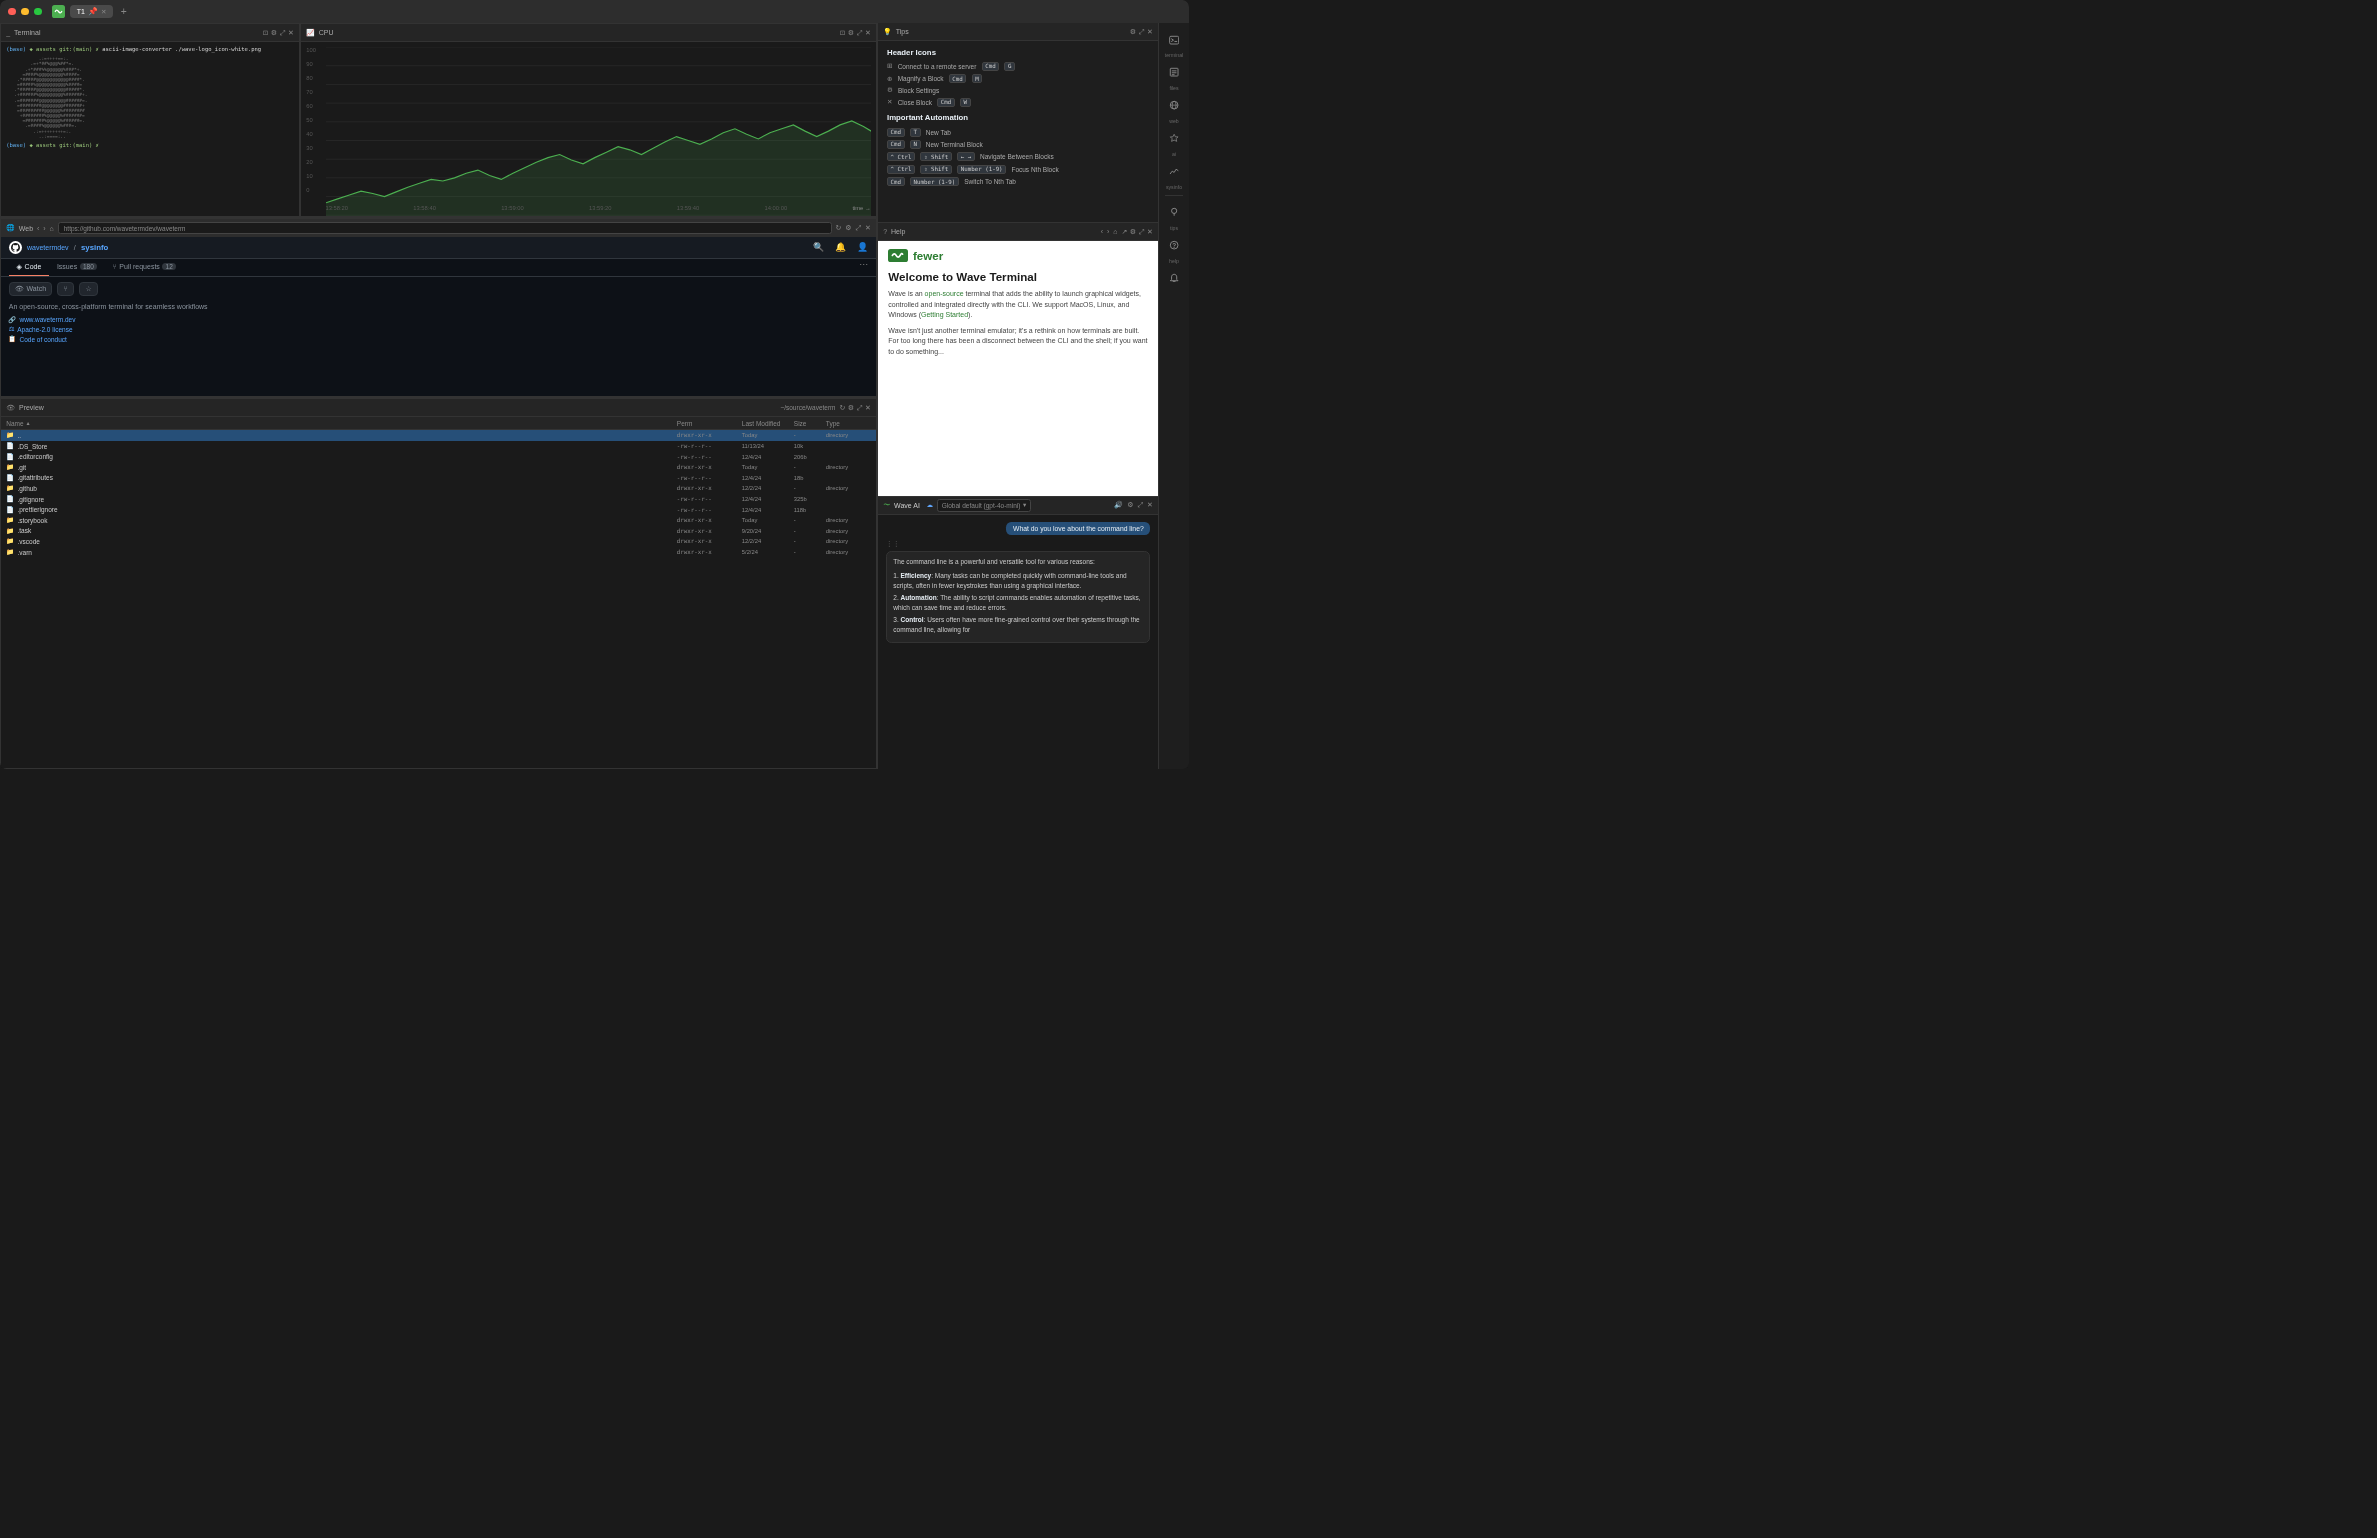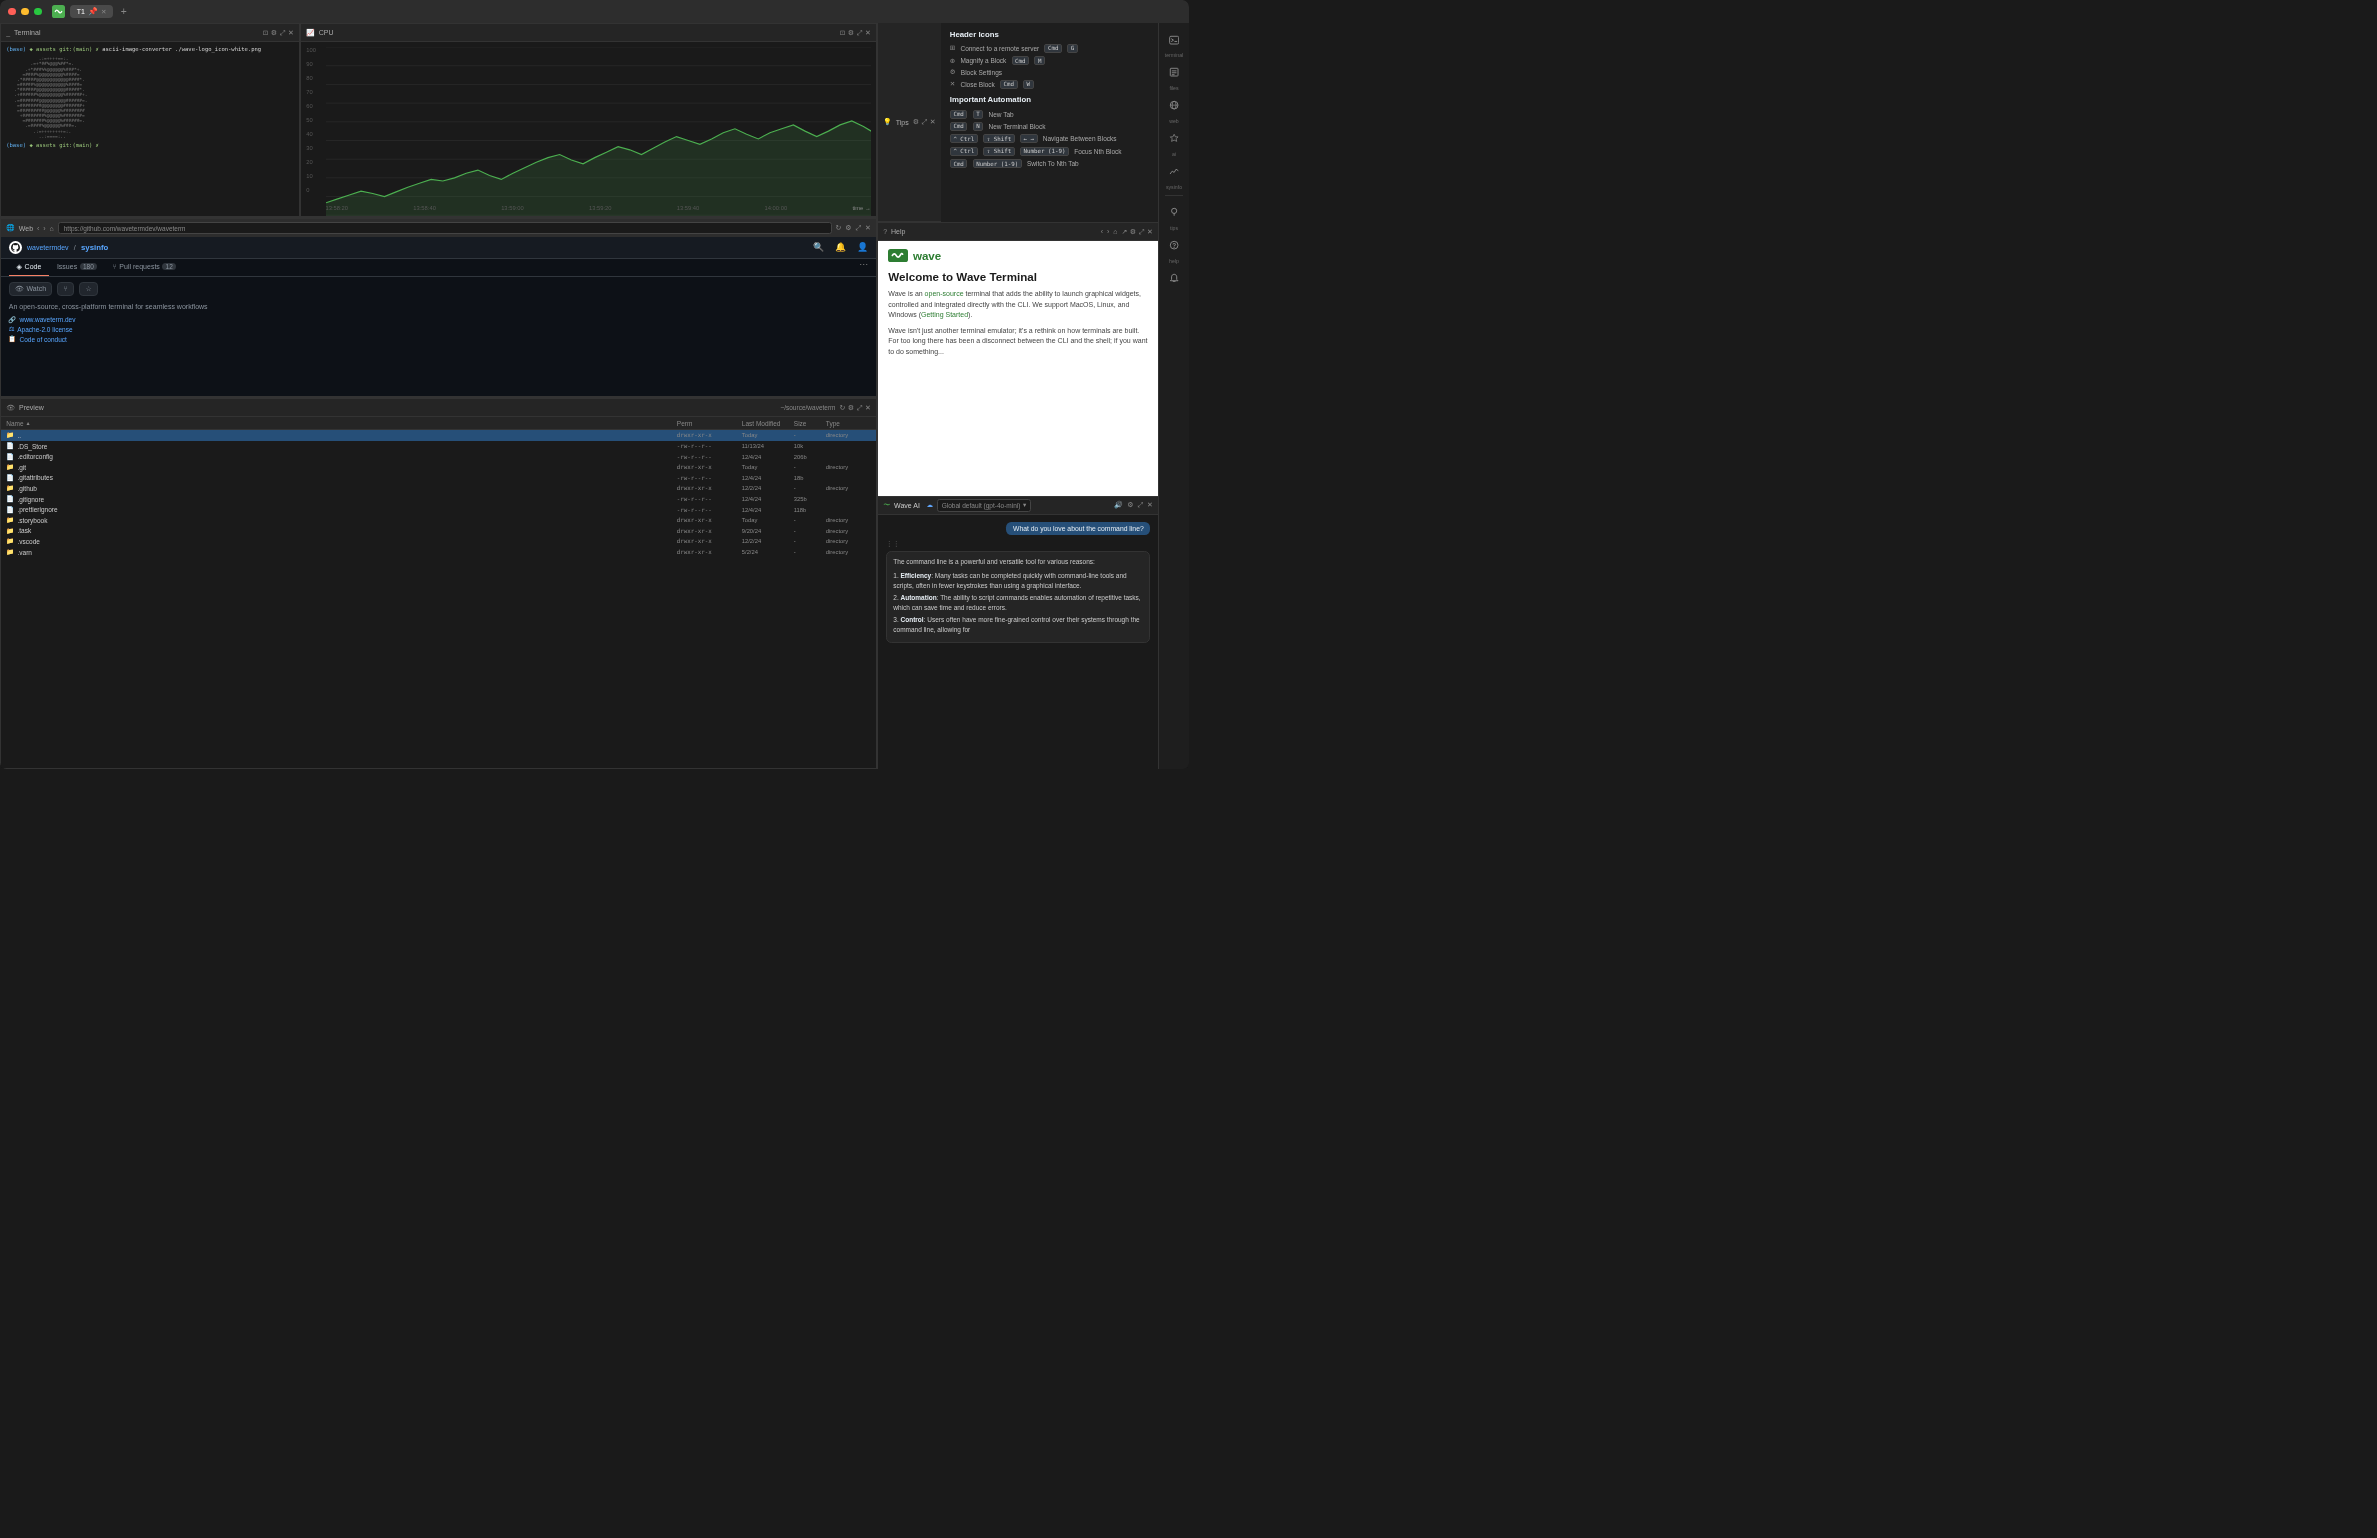--- a/index.html
+++ b/index.html
@@ -266,21 +266,21 @@
       display: flex;
       flex-direction: column;
       background: #1e1e1e;
       border-left: 0.6px solid #333;
     }
     .tips-block {
       height: 200px;
       border-bottom: 0.6px solid #333;
       overflow: hidden;
       display: flex;
-      flex-direction: row;
+      flex-direction: column;
     }
     .tips-content {
       flex: 1;
       padding: 6.5px 9px;
       overflow: hidden;
     }
     .tips-section-title {
       color: #e6edf3;
       font-size: 7.8px;
       font-weight: 600;
@@ -887,21 +887,21 @@
             <span class="block-close">✕</span>
           </div>
         </div>
         <div class="help-content">
           <div class="wave-logo-header">
             <div class="wave-logo-icon">
               <svg width="13" height="9" viewBox="0 0 20 14" fill="none">
                   <path d="M2 7 Q5 2 8 7 Q11 12 14 7 Q17 2 18 5" stroke="white" stroke-width="2.5" fill="none" stroke-linecap="round"></path>
                 </svg>
             </div>
-            <span class="wave-logo-text">wave</span>
+            <span class="wave-logo-text">fewer</span>
           </div>
           <div class="wave-welcome">Welcome to Wave Terminal</div>
           <div class="wave-body">
             Wave is an <a class="wave-link">open-source</a> terminal that adds the ability to launch graphical widgets, controlled and integrated directly with the CLI. We support MacOS, Linux, and Windows (<a class="wave-link">Getting Started</a>).
           </div>
           <div class="wave-body" style="margin-top:5.2px;">
             Wave isn't just another terminal emulator; it's a rethink on how terminals are built. For too long there has been a disconnect between the CLI and the shell; if you want to do something...
           </div>
         </div>
       </div>

